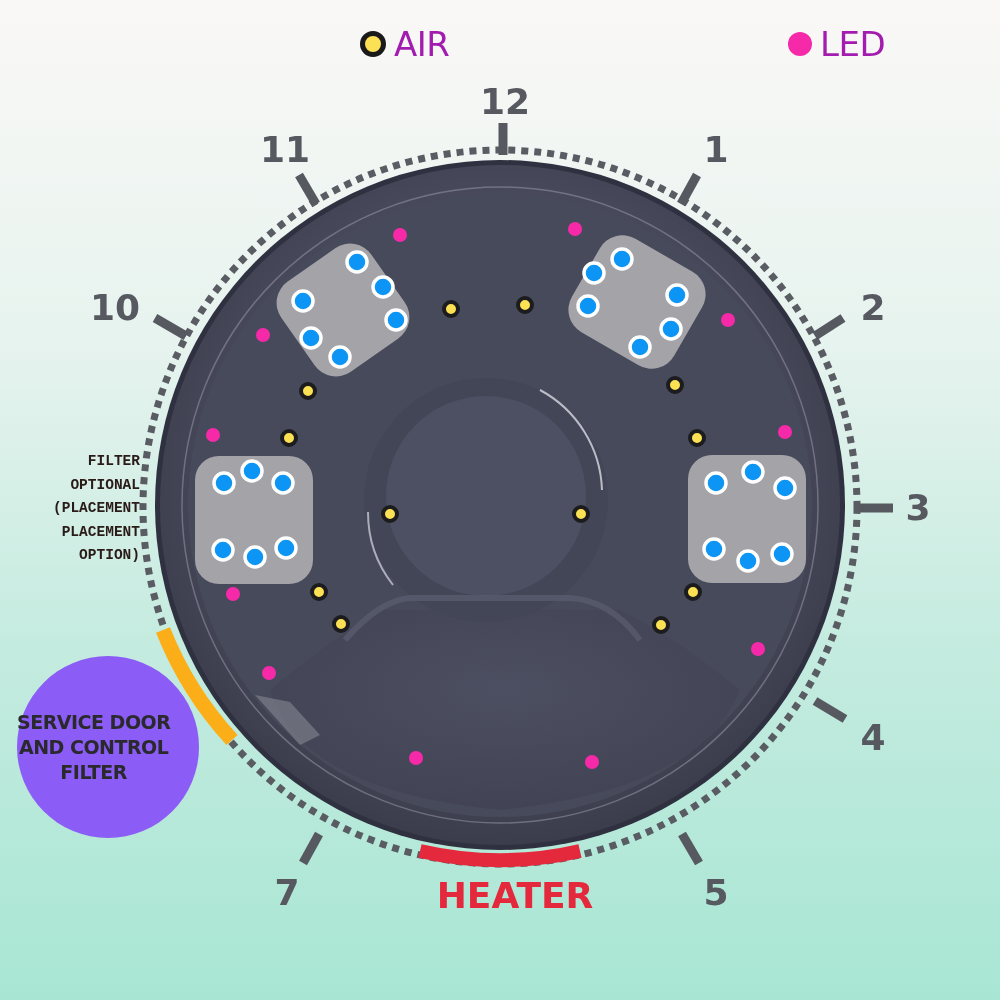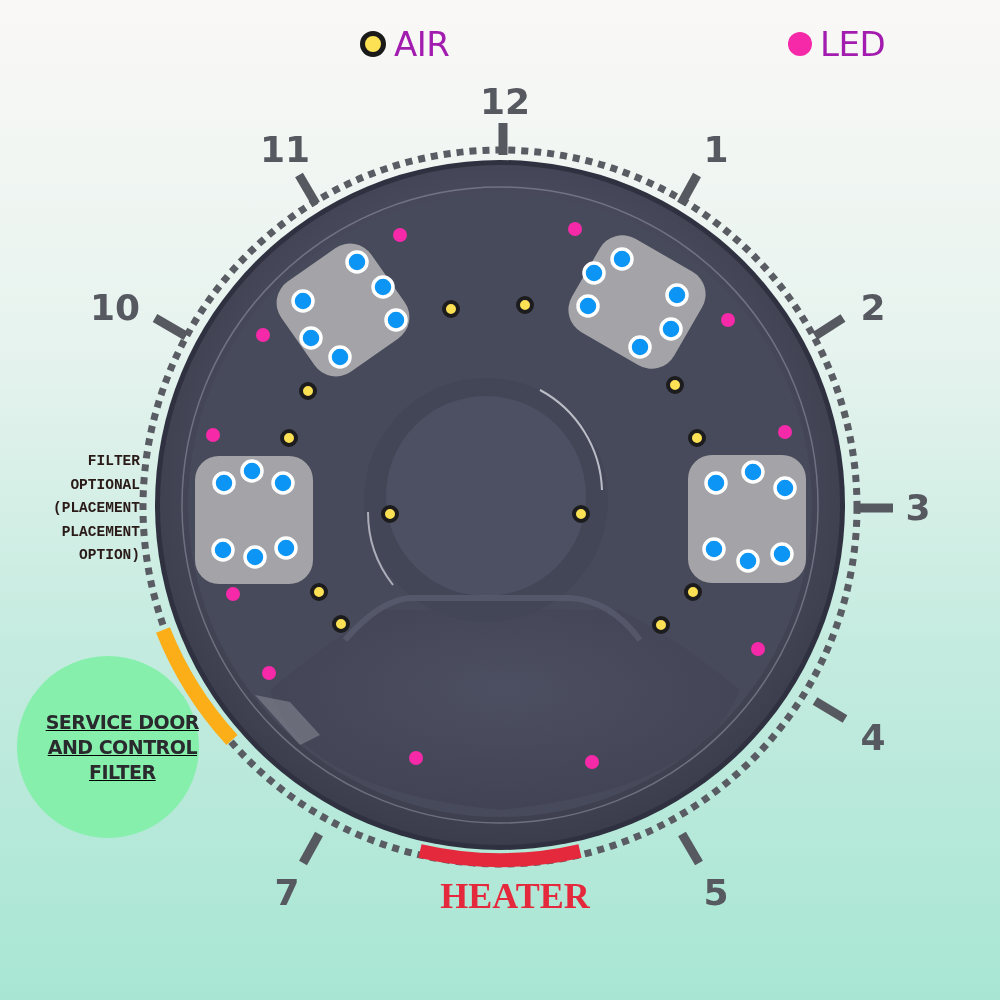--- a/index.html
+++ b/index.html
@@ -10,24 +10,24 @@
   }
   .legend { position:absolute; top:24px; left:360px; width:600px; height:48px; }
   .legend-item { position:absolute; top:0; display:flex; align-items:center; gap:8px; }
   .legend-dot { width:26px; height:26px; border-radius:50%; box-sizing:border-box; }
   .legend-label { font-weight:normal; font-size:34px; color:#a21caf; letter-spacing:-0.5px; }
   svg.diagram { position:absolute; left:0; top:0; }
   .clock-num { font-family:"DejaVu Sans", sans-serif; font-weight:bold; font-size:36px; fill:#575961; }
   .filter-label { position:absolute; left:14px; top:450px; width:126px; text-align:right;
     font-weight:bold; font-size:14.5px; line-height:23.5px; color:#2a1a18;font-family:Liberation Mono, monospace; }
   .service-circle { position:absolute; left:17px; top:656px; width:182px; height:182px; border-radius:50%;
-    background:#86efac; display:flex; align-items:center; justify-content:flex-end; text-align:center;text-decoration:underline; }
+    background:#8b5cf6; display:flex; align-items:center; justify-content:flex-start; text-align:center; }
   .service-text { font-weight:bold; font-size:19px; line-height:25px; color:#2a2a2e; letter-spacing:-0.5px; }
   .heater-label { position:absolute; left:420px; top:875px; width:190px; text-align:center;
-    font-weight:bold; font-size:36px; color:#e5293d; letter-spacing:0px;font-family:Liberation Serif, serif; }
+    font-weight:bold; font-size:36px; color:#e5293d; letter-spacing:0px; }
 </style>
 </head>
 <body>
 
 <div class="legend">
   <div class="legend-item" style="left:0;">
     <div class="legend-dot" style="background:#fde154;border:5px solid #1a1a1a;"></div>
     <span class="legend-label">AIR</span>
   </div>
   <div class="legend-item" style="left:428px;">

